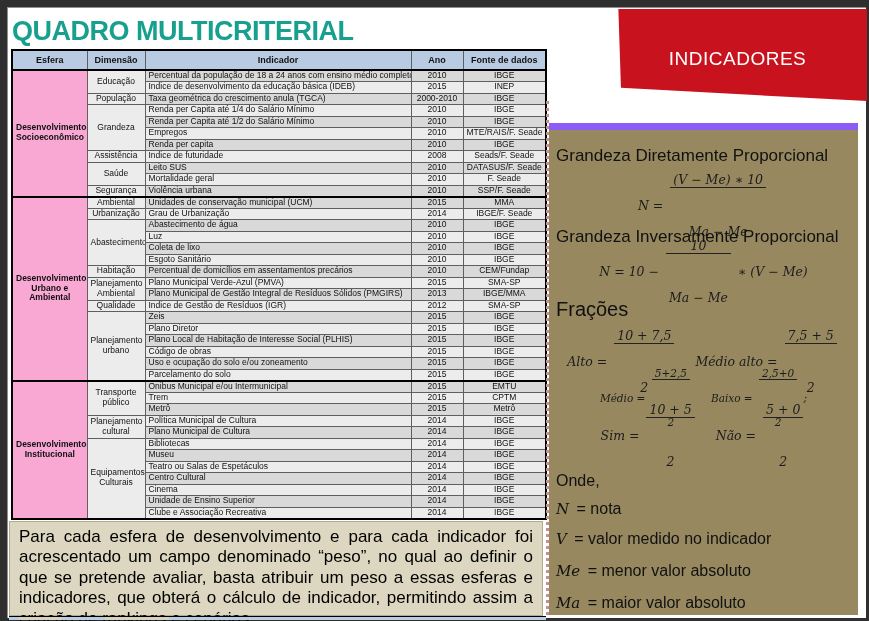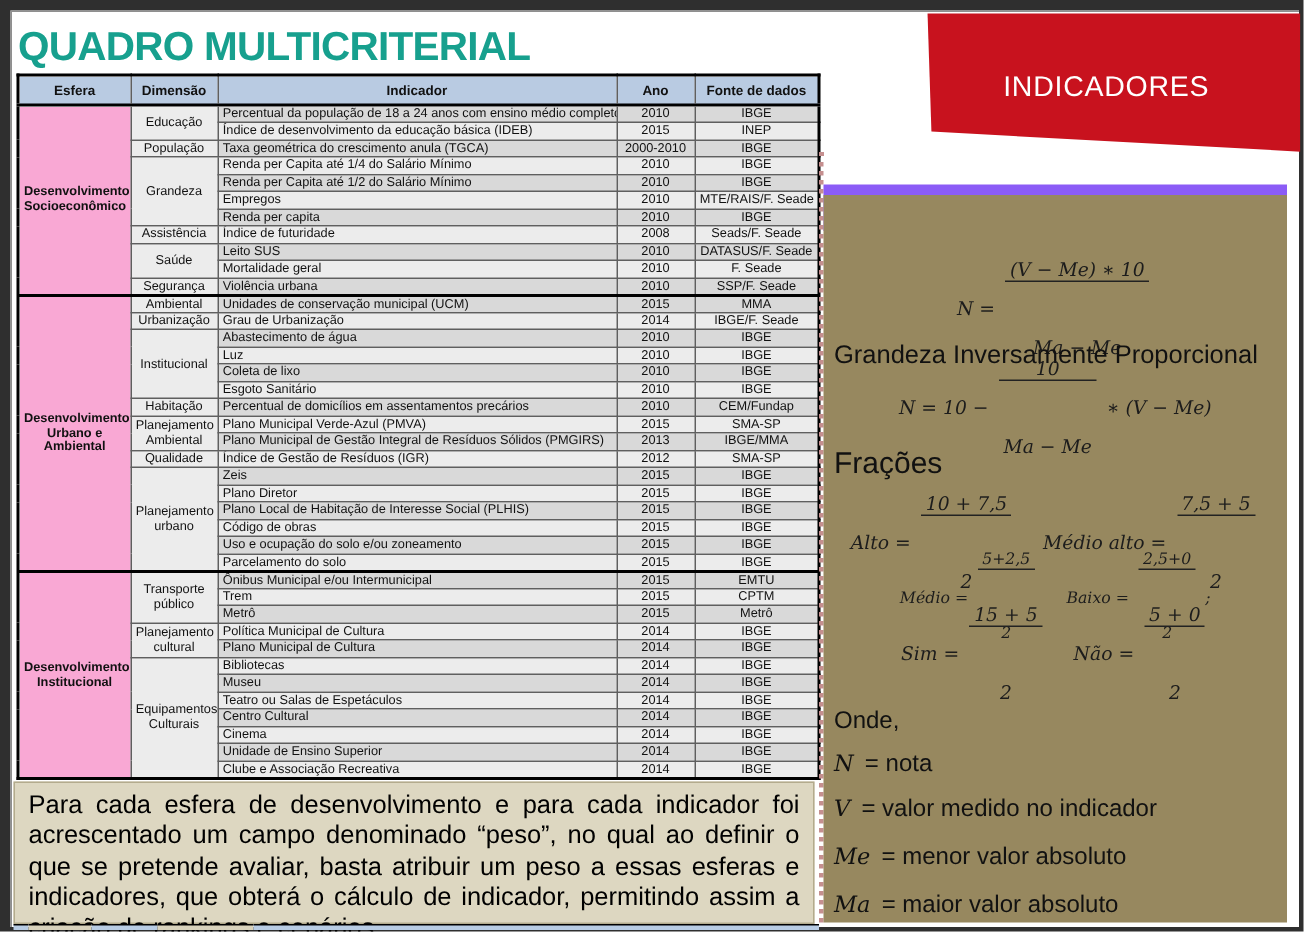--- a/index.html
+++ b/index.html
@@ -206,21 +206,21 @@
             <td class="ano cell">2015</td>
             <td class="fonte cell">MMA</td>
           </tr>
           <tr class="stripe-b">
             <td class="dim" rowspan="1">Urbanização</td>
             <td class="indicador cell">Grau de Urbanização</td>
             <td class="ano cell">2014</td>
             <td class="fonte cell">IBGE/F. Seade</td>
           </tr>
           <tr class="stripe-a">
-            <td class="dim" rowspan="4">Institucional</td>
+            <td class="dim" rowspan="4">Abastecimento</td>
             <td class="indicador cell">Abastecimento de água</td>
             <td class="ano cell">2010</td>
             <td class="fonte cell">IBGE</td>
           </tr>
           <tr class="stripe-b">
             <td class="indicador cell">Luz</td>
             <td class="ano cell">2010</td>
             <td class="fonte cell">IBGE</td>
           </tr>
           <tr class="stripe-a">
@@ -365,29 +365,30 @@
 
   <div class="dotted-div"></div>
 
   <div class="ribbon">
     <div class="ribbon-label">INDICADORES</div>
   </div>
 
   <div class="calc-header">CÁLCULOS</div>
 
   <div class="calc-body">
+    <div class="calc-label" style="top:16px;">Grandeza Diretamente Proporcional</div>
     <div class="formula-line md" style="top:42px;"><span class="mathtext">N = </span><span class="frac"><span class="num">(V − Me) ∗ 10</span><span class="den">Ma − Me</span></span></div>
 
     <div class="calc-label" style="top:97px;">Grandeza Inversamente Proporcional</div>
     <div class="formula-line md" style="top:108px;"><span class="mathtext">N = 10 − </span><span class="frac"><span class="num">10</span><span class="den">Ma − Me</span></span><span class="mathtext"> ∗ (V − Me)</span></div>
 
     <div class="calc-label big" style="top:168px;">Frações</div>
     <div class="formula-line md" style="top:198px;"><span class="fpair"><span class="mathtext">Alto = </span><span class="frac"><span class="num">10 + 7,5</span><span class="den">2</span></span></span><span class="fpair"><span class="mathtext">Médio alto = </span><span class="frac"><span class="num">7,5 + 5</span><span class="den">2</span></span></span></div>
     <div class="formula-line sm" style="top:237px;"><span class="fpair"><span class="mathtext">Médio = </span><span class="frac"><span class="num">5+2,5</span><span class="den">2</span></span></span><span class="fpair"><span class="mathtext">Baixo = </span><span class="frac"><span class="num">2,5+0</span><span class="den">2</span></span><span class="mathtext">  ;</span></span></div>
-    <div class="formula-line md" style="top:272px;"><span class="fpair"><span class="mathtext">Sim = </span><span class="frac"><span class="num">15 + 5</span><span class="den">2</span></span></span><span class="fpair"><span class="mathtext">Não = </span><span class="frac"><span class="num">5 + 0</span><span class="den">2</span></span></span></div>
+    <div class="formula-line md" style="top:272px;"><span class="fpair"><span class="mathtext">Sim = </span><span class="frac"><span class="num">10 + 5</span><span class="den">2</span></span></span><span class="fpair"><span class="mathtext">Não = </span><span class="frac"><span class="num">5 + 0</span><span class="den">2</span></span></span></div>
 
     <div class="onde" style="top:342px;">Onde,</div>
     <div class="def-line" style="top:370px;"><span class="term">N</span><span class="deftext"> = nota</span></div>
     <div class="def-line" style="top:400px;"><span class="term">V</span><span class="deftext"> = valor medido no indicador</span></div>
     <div class="def-line" style="top:432px;"><span class="term">Me</span><span class="deftext"> = menor valor absoluto</span></div>
     <div class="def-line" style="top:464px;"><span class="term">Ma</span><span class="deftext"> = maior valor absoluto</span></div>
   </div>
 
 </div>
 

